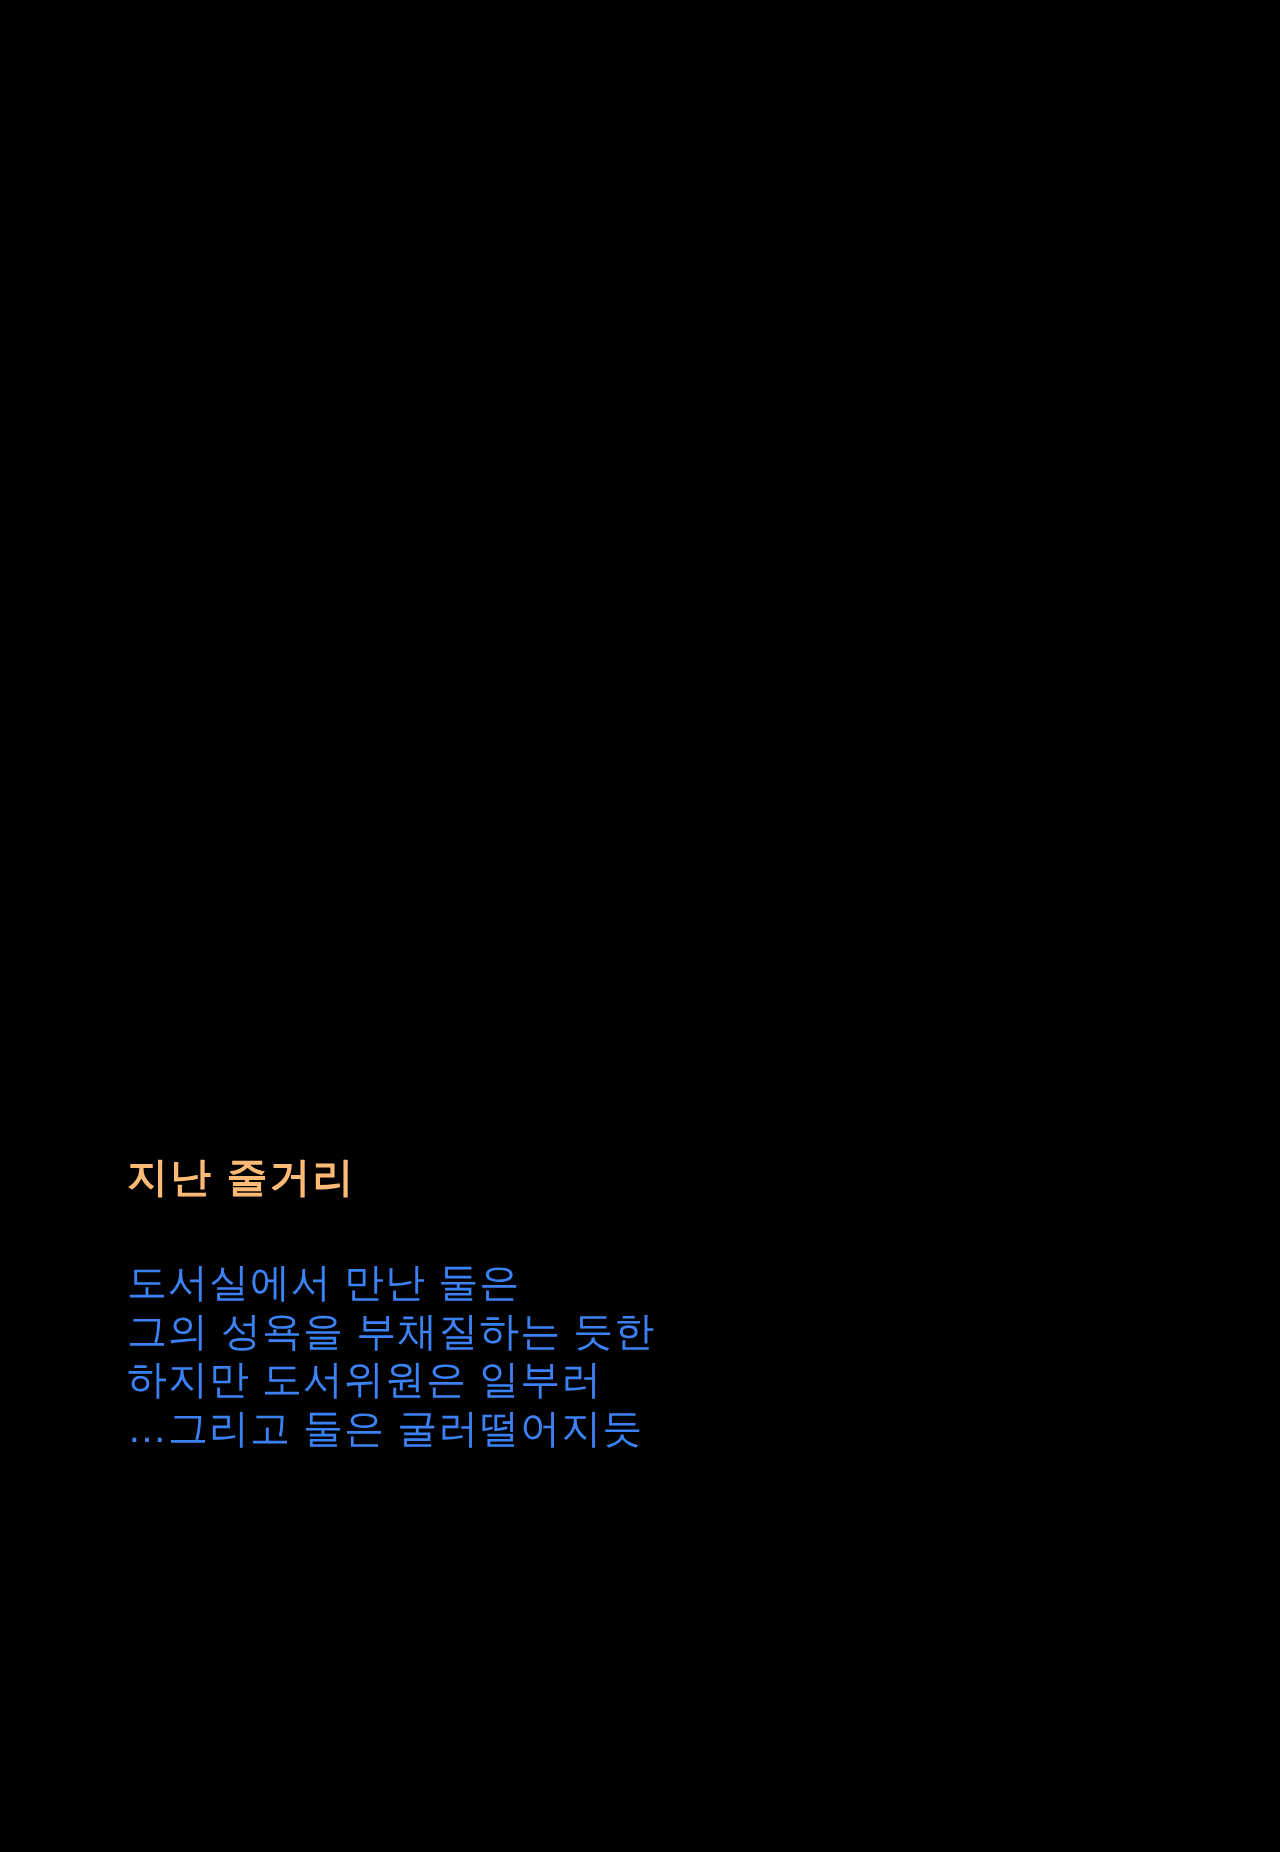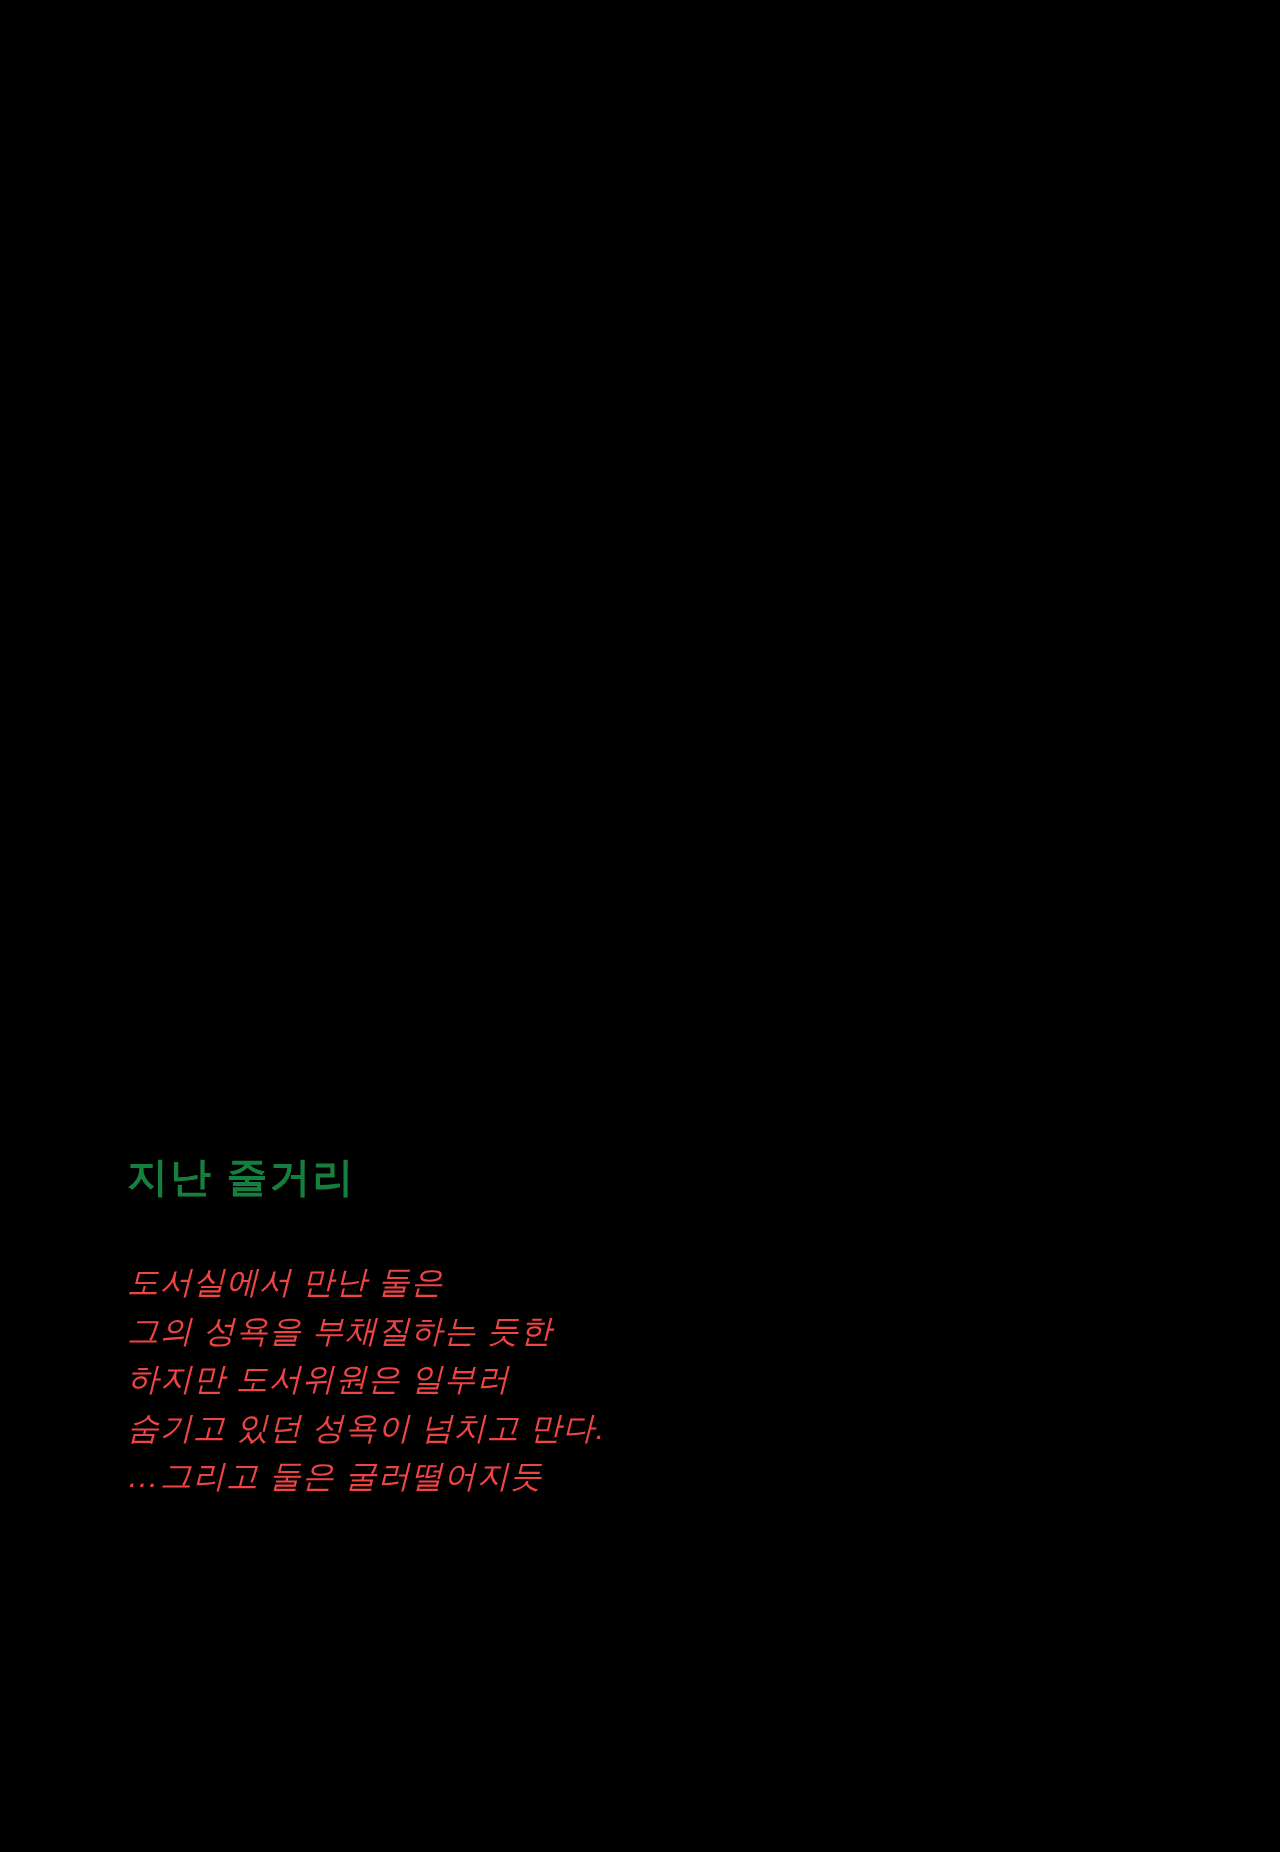--- a/index.html
+++ b/index.html
@@ -19,39 +19,37 @@
     position: absolute;
     left: 127px;
     top: 1155px;
     color: #f2f2f2;
   }
   .synopsis-heading {
     margin: 0 0 58px 0;
     font-size: 41px;
     font-weight: bold;
     letter-spacing: 2px;
-    color: #15803d;
+    color: #fdba74;
     line-height: 1.1;
   }
   .synopsis-line {
-    font-size: 32px;
+    font-size: 40px;
     line-height: 48.5px;
     letter-spacing: 1px;
-    color: #ef4444;
+    color: #3b82f6;
     white-space: nowrap;
-    font-style: italic;
   }
 </style>
 </head>
 <body>
 
 <div class="page">
   <div class="synopsis-block">
     <h1 class="synopsis-heading">지난 줄거리</h1>
     <div>
       <div class="synopsis-line">도서실에서 만난 둘은</div>
       <div class="synopsis-line">그의 성욕을 부채질하는 듯한</div>
       <div class="synopsis-line">하지만 도서위원은 일부러</div>
-      <div class="synopsis-line">숨기고 있던 성욕이 넘치고 만다.</div>
       <div class="synopsis-line">…그리고 둘은 굴러떨어지듯</div>
     </div>
   </div>
 </div>
 
 </body></html>

